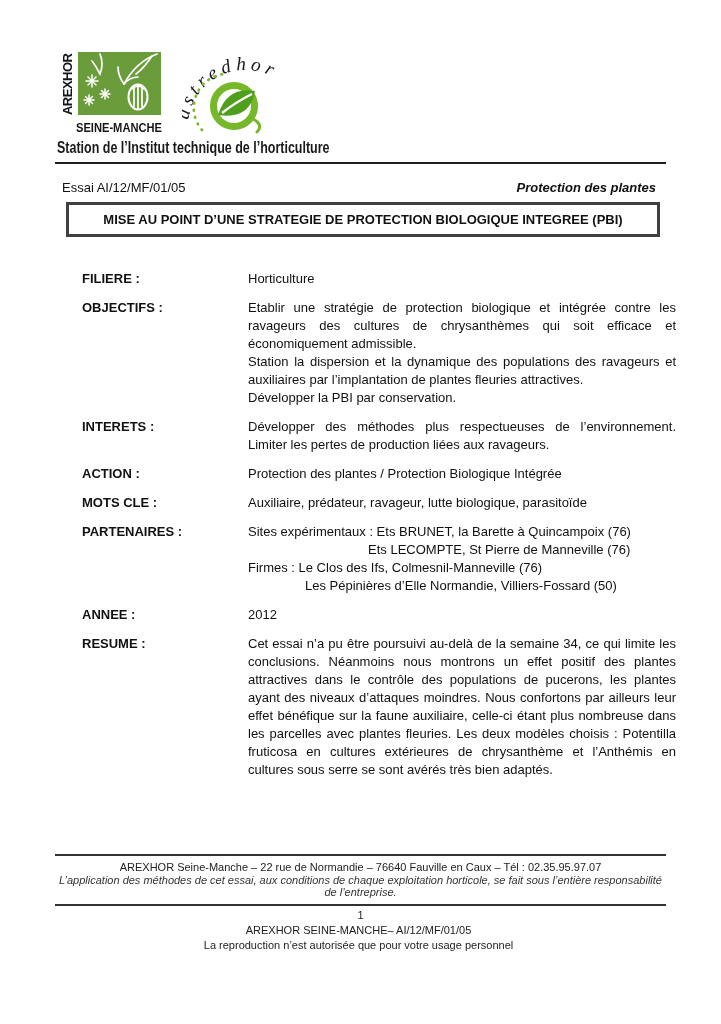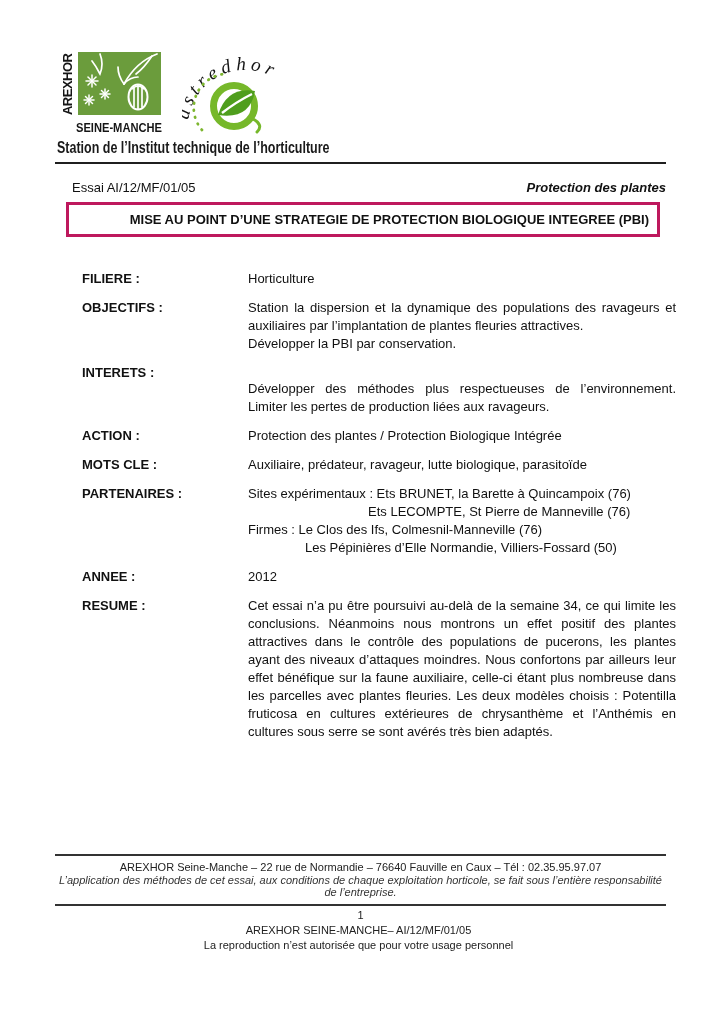--- a/index.html
+++ b/index.html
@@ -14,36 +14,36 @@
   .ax-bottom { font-family:"Liberation Sans", sans-serif; font-weight:bold; font-size:13.5px; fill:#151515; }
   .ast-text  { font-family:"Liberation Serif", serif; font-style:italic; font-size:19px; letter-spacing:4.5px; fill:#161616; }
   .tagline {
     position:absolute; left:57px; top:139px; font-size:16px; font-weight:bold;
     transform:scaleX(0.78); transform-origin:left center; white-space:nowrap; color:#1a1a1a;
   }
   .rule { position:absolute; left:55px; width:611px; height:2px; background:#1f1f1f; }
   .rule-header { top:162px; }
   
   .meta-row {
-    position:absolute; left:72px; top:180px; width:594px;
+    position:absolute; left:62px; top:180px; width:594px;
     display:flex; justify-content:space-between; font-size:13px;
   }
   .category { font-weight:bold; font-style:italic;text-align:right; }
   .title-box {
     position:absolute; left:66px; top:202px; width:594px; box-sizing:border-box;
-    border:3px solid #be185d; text-align:right; font-weight:bold; font-size:13px;
+    border:3px solid #404040; text-align:center; font-weight:bold; font-size:13px;
     line-height:17px; padding:6px 8px;
   }
   
   .content { position:absolute; left:82px; top:270px; width:594px; font-size:13px; line-height:18px; }
   .row { display:flex; margin-bottom:11px; }
   .row .label { flex:0 0 166px; width:166px; font-weight:bold; }
   .row .value { flex:1; }
   .just { text-align:justify; }
-  .just-force { text-align:justify; text-align-last:justify;margin-top:16px; }
+  .just-force { text-align:justify; text-align-last:justify; }
   .indent-120 { padding-left:120px; }
   .indent-57 { padding-left:57px; }
   .it { }
   
   .footer { position:absolute; left:55px; top:854px; width:611px; font-size:11px; color:#222; }
   .frule  { height:2px; background:#333; }
   .addr   { text-align:center; margin-top:5px; }
   .disc   { text-align:center; font-style:italic; margin-top:1px; color:#333; }
   .frule2 { height:2px; background:#333; margin-top:6px; }
   .pagenum { text-align:center; margin-top:3px; }
@@ -121,20 +121,21 @@
   <div class="content">
 
     <div class="row">
       <div class="label">FILIERE :</div>
       <div class="value">Horticulture</div>
     </div>
 
     <div class="row">
       <div class="label">OBJECTIFS :</div>
       <div class="value">
+        <div class="just">Etablir une stratégie de protection biologique et intégrée contre les ravageurs des cultures de chrysanthèmes qui soit efficace et économiquement admissible.</div>
         <div class="just">Station la dispersion et la dynamique des populations des ravageurs et auxiliaires par l’implantation de plantes fleuries attractives.</div>
         <div>Développer la PBI par conservation.</div>
       </div>
     </div>
 
     <div class="row">
       <div class="label">INTERETS :</div>
       <div class="value">
         <div class="just-force">Développer des méthodes plus respectueuses de l’environnement.</div>
         <div>Limiter les pertes de production liées aux ravageurs.</div>

